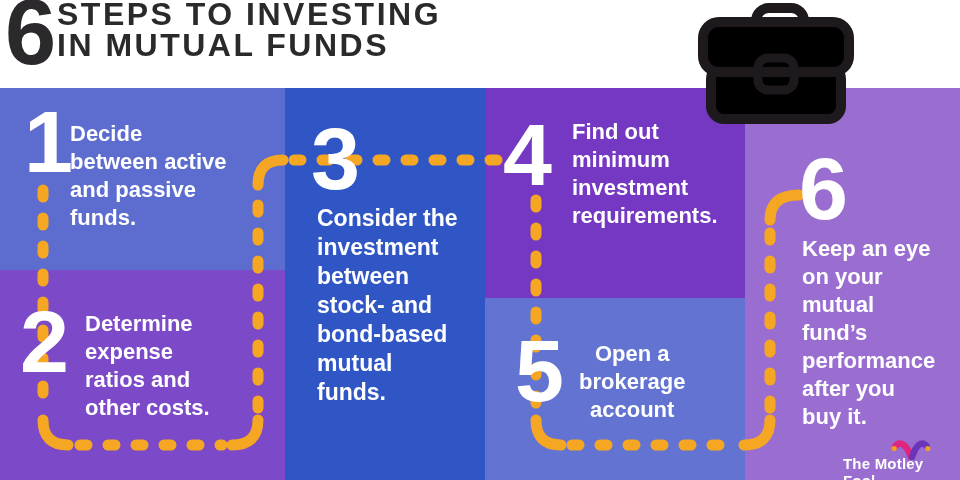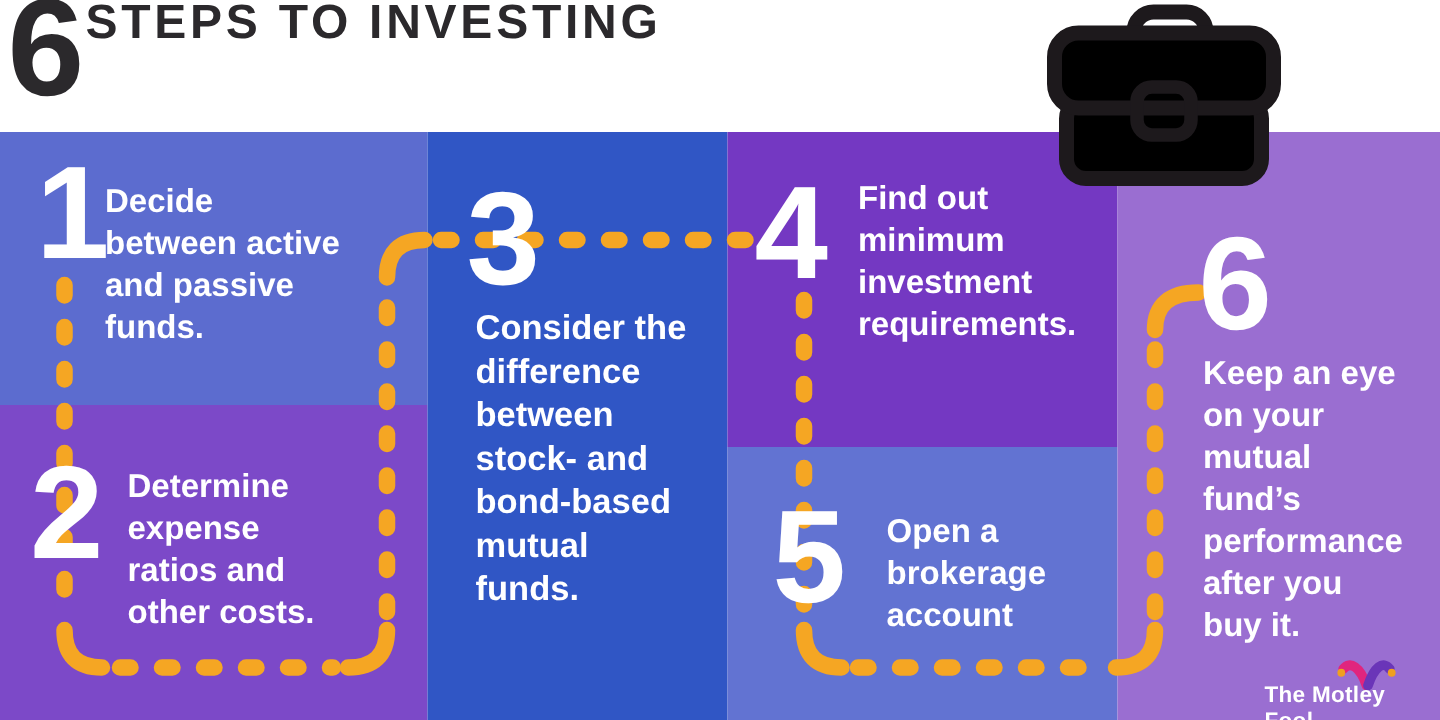--- a/index.html
+++ b/index.html
@@ -29,21 +29,21 @@
     position:absolute;font-size:88px;font-weight:800;line-height:1;color:#ffffff;z-index:4;
   }
   .txt{
     position:absolute;font-size:22px;font-weight:700;line-height:28px;color:#ffffff;
     white-space:pre-line;z-index:4;
   }
   .b1 .num{left:24px;top:10px;}   .b1 .txt{left:70px;top:32px;}
   .b2 .num{left:20px;top:28px;}   .b2 .txt{left:85px;top:40px;}
   .b3 .num{left:26px;top:27px;}   .b3 .txt{left:32px;top:116px;font-size:23px;line-height:29px;}
   .b4 .num{left:18px;top:23px;}   .b4 .txt{left:87px;top:30px;}
-  .b5 .num{left:30px;top:29px;}   .b5 .txt{left:106px;top:42px;}
+  .b5 .num{left:30px;top:29px;}   .b5 .txt{left:94px;top:42px;text-align:center;}
   .b6 .num{left:54px;top:57px;}   .b6 .txt{left:57px;top:147px;}
   
   .route{position:absolute;left:0;top:0;z-index:3;pointer-events:none;}
   
   .briefcase{position:absolute;left:698px;top:2px;z-index:6;}
   
   .brand-text{
     position:absolute;left:843px;top:455px;z-index:5;color:#ffffff;
     font-size:15px;font-weight:700;letter-spacing:0.2px;
   }
@@ -51,41 +51,42 @@
 </style>
 </head>
 <body>
 
 <div class="canvas">
 
   <div class="header">
     <div class="hdr-num">6</div>
     <div class="hdr-title">
       <div>STEPS TO INVESTING</div>
+      <div>IN MUTUAL FUNDS</div>
     </div>
   </div>
 
   <div class="block b1" style="background: rgb(92, 108, 207);">
     <div class="num">1</div>
     <div class="txt">Decide
 between active
 and passive
 funds.</div>
   </div>
   <div class="block b2" style="background: rgb(124, 73, 200);">
     <div class="num">2</div>
     <div class="txt">Determine
 expense
 ratios and
 other costs.</div>
   </div>
   <div class="block b3" style="background: rgb(48, 86, 197);">
     <div class="num">3</div>
     <div class="txt">Consider the
-difference
+investment
 between
 stock- and
 bond-based
 mutual
 funds.</div>
   </div>
   <div class="block b4" style="background: rgb(116, 56, 194);">
     <div class="num">4</div>
     <div class="txt">Find out
 minimum

